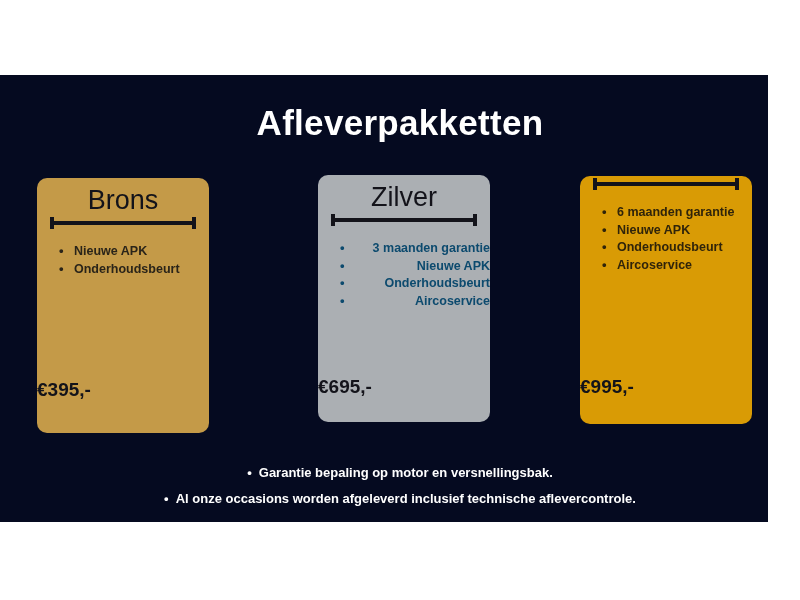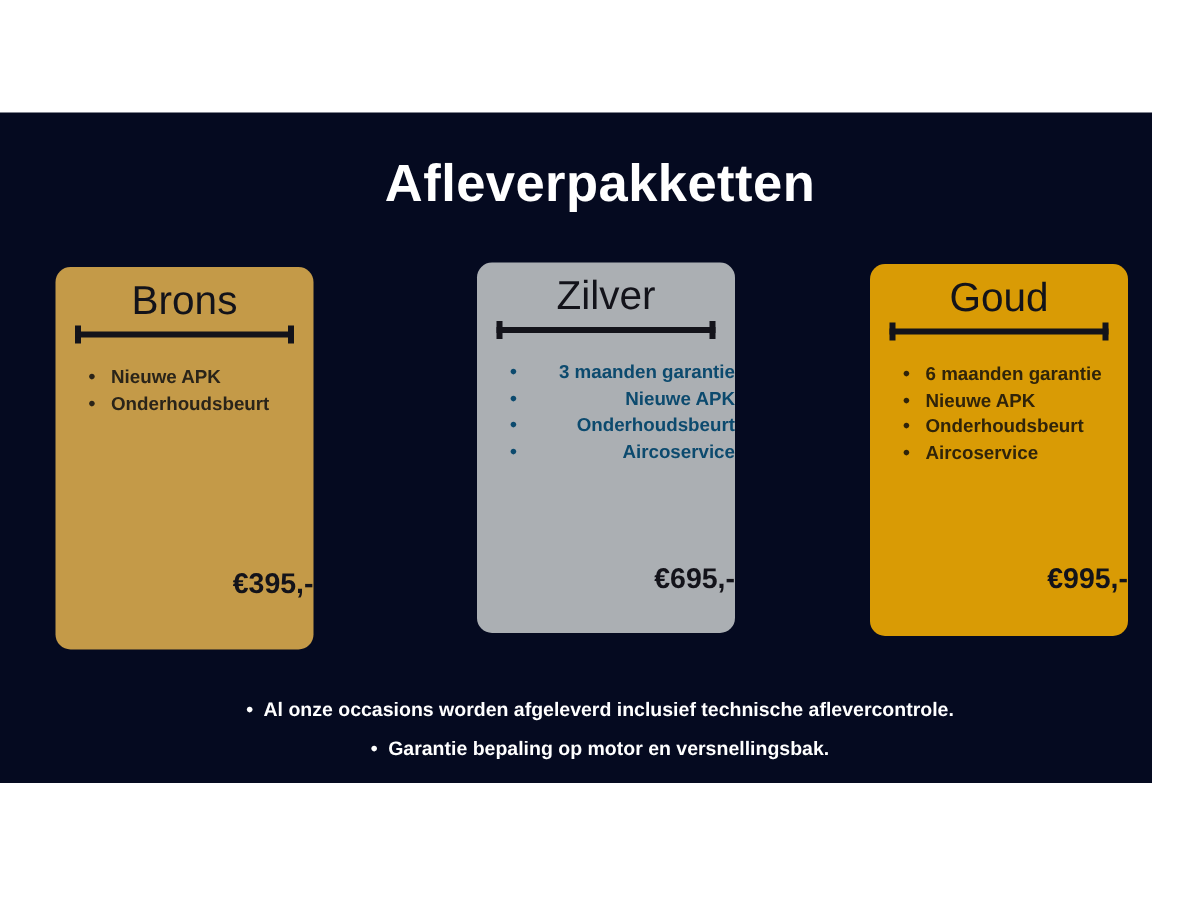--- a/index.html
+++ b/index.html
@@ -140,21 +140,21 @@
   .card-gold .features li,
   .card-gold .features li::before {
     color: #30240a;
   }
 
   .price {
     position: absolute;
     left: 0;
     right: 0;
     bottom: 30px;
-    text-align: right;
+    text-align: left;
     color: #13131a;
     font-size: 19px;
     font-weight: bold;
     font-family: "Liberation Sans", sans-serif;
   }
   .card-bronze .price { bottom: 32px; }
   .card-silver .price { bottom: 24px; margin-top: 24px; }
   .card-gold   .price { bottom: 26px; }
 
   
@@ -211,38 +211,37 @@
       <ul class="features">
         <li>3 maanden garantie</li>
         <li>Nieuwe APK</li>
         <li>Onderhoudsbeurt</li>
         <li>Aircoservice</li>
       </ul>
       <div class="price">€695,-</div>
     </div>
 
     <div class="card card-gold">
-      <div class="card-title">Goud</div>
       <div class="divider">
         <span class="cap cap-left"></span>
         <span class="bar"></span>
         <span class="cap cap-right"></span>
       </div>
       <ul class="features">
         <li>6 maanden garantie</li>
         <li>Nieuwe APK</li>
         <li>Onderhoudsbeurt</li>
         <li>Aircoservice</li>
       </ul>
       <div class="price">€995,-</div>
     </div>
 
     <div class="footnotes">
       <div class="footnote">
+        <span class="fbullet">•</span><span>Garantie bepaling op motor en versnellingsbak.</span>
+      </div>
+      <div class="footnote">
         <span class="fbullet">•</span><span>Al onze occasions worden afgeleverd inclusief technische aflevercontrole.</span>
-      </div>
-      <div class="footnote">
-        <span class="fbullet">•</span><span>Garantie bepaling op motor en versnellingsbak.</span>
       </div>
     </div>
 
   </div>
 </div>
 
 </body></html>

